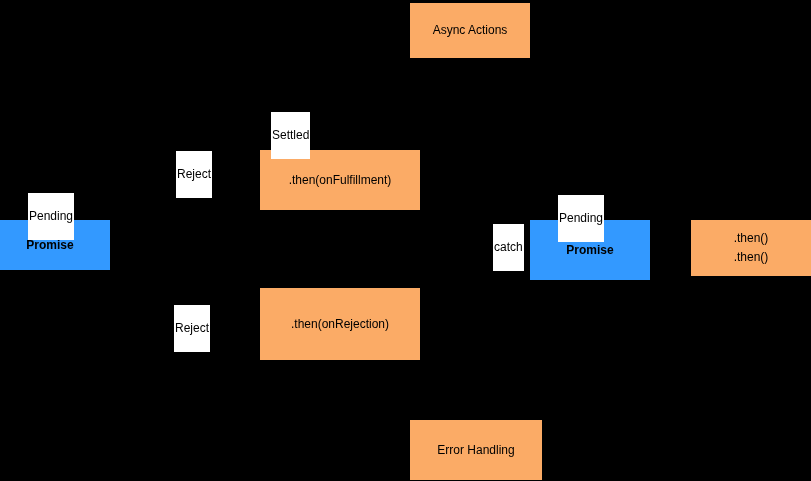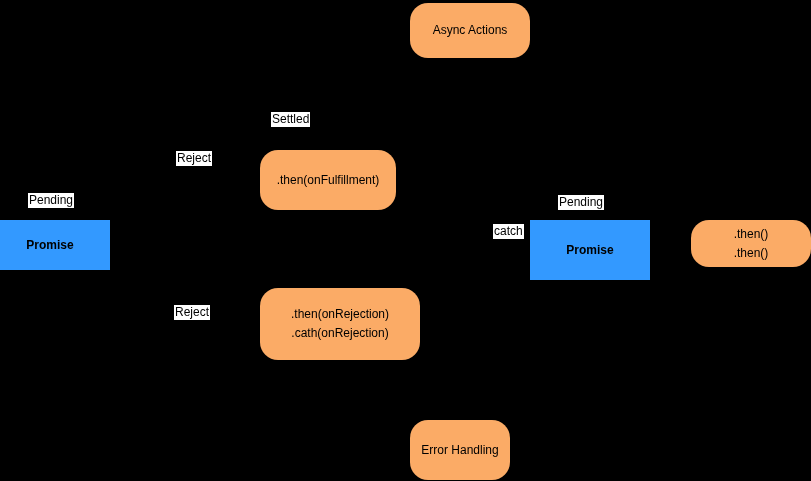--- a/index.html
+++ b/index.html
@@ -23,39 +23,39 @@
     position: absolute;
     display: flex;
     flex-direction: column;
     align-items: center;
     justify-content: center;
     text-align: center;
     font-size: 12px;
     color: var(--text);
     line-height: 19px;
   }
-  .node.orange { background: var(--orange); border-radius: 18px; }
+  .node.orange { background: var(--orange); }
   .node.blue   { background: var(--blue); }
   .node.bold   { font-weight: bold; }
 
   .node-async      { left: 410px; top: 3px;   width: 120px; height: 55px; }
   .node-promise-l  { left: -10px; top: 220px; width: 120px; height: 50px; }
-  .node-then-ful   { left: 260px; top: 150px; width: 136px; height: 60px; }
+  .node-then-ful   { left: 260px; top: 150px; width: 160px; height: 60px; }
   .node-then-rej   { left: 260px; top: 288px; width: 160px; height: 72px; }
   .node-promise-r  { left: 530px; top: 220px; width: 120px; height: 60px; }
-  .node-then-catch { left: 691px; top: 220px; width: 120px; height: 47px; }
-  .node-error      { left: 410px; top: 420px; width: 100px; height: 60px; }
+  .node-then-catch { left: 691px; top: 220px; width: 120px; height: 56px; }
+  .node-error      { left: 410px; top: 420px; width: 132px; height: 60px; }
 
   .edge-label {
     position: absolute;
     background: var(--label-bg);
     color: var(--text);
     font-size: 12px;
     line-height: 15px;
-    padding: 0 1px;
+    padding: 16px 1px;
     white-space: nowrap;
   }
   .lbl-pending-l { left: 28px;  top: 193px; }
   .lbl-fulfill   { left: 176px; top: 151px; }
   .lbl-settled   { left: 271px; top: 112px; }
   .lbl-reject    { left: 174px; top: 305px; }
   .lbl-return    { left: 493px; top: 224px; }
   .lbl-pending-r { left: 558px; top: 195px; }
 </style>
 </head>
@@ -70,21 +70,20 @@
   <div class="node blue bold node-promise-l">
     <span>Promise</span>
   </div>
 
   <div class="node orange node-then-ful">
     <span>.then(onFulfillment)</span>
   </div>
 
   <div class="node orange node-then-rej">
     <span>.then(onRejection)</span>
-    <span>.cath(onRejection)</span>
   </div>
 
   <div class="node blue bold node-promise-r">
     <span>Promise</span>
   </div>
 
   <div class="node orange node-then-catch">
     <span>.then()</span>
     <span>.then()</span>
   </div>

